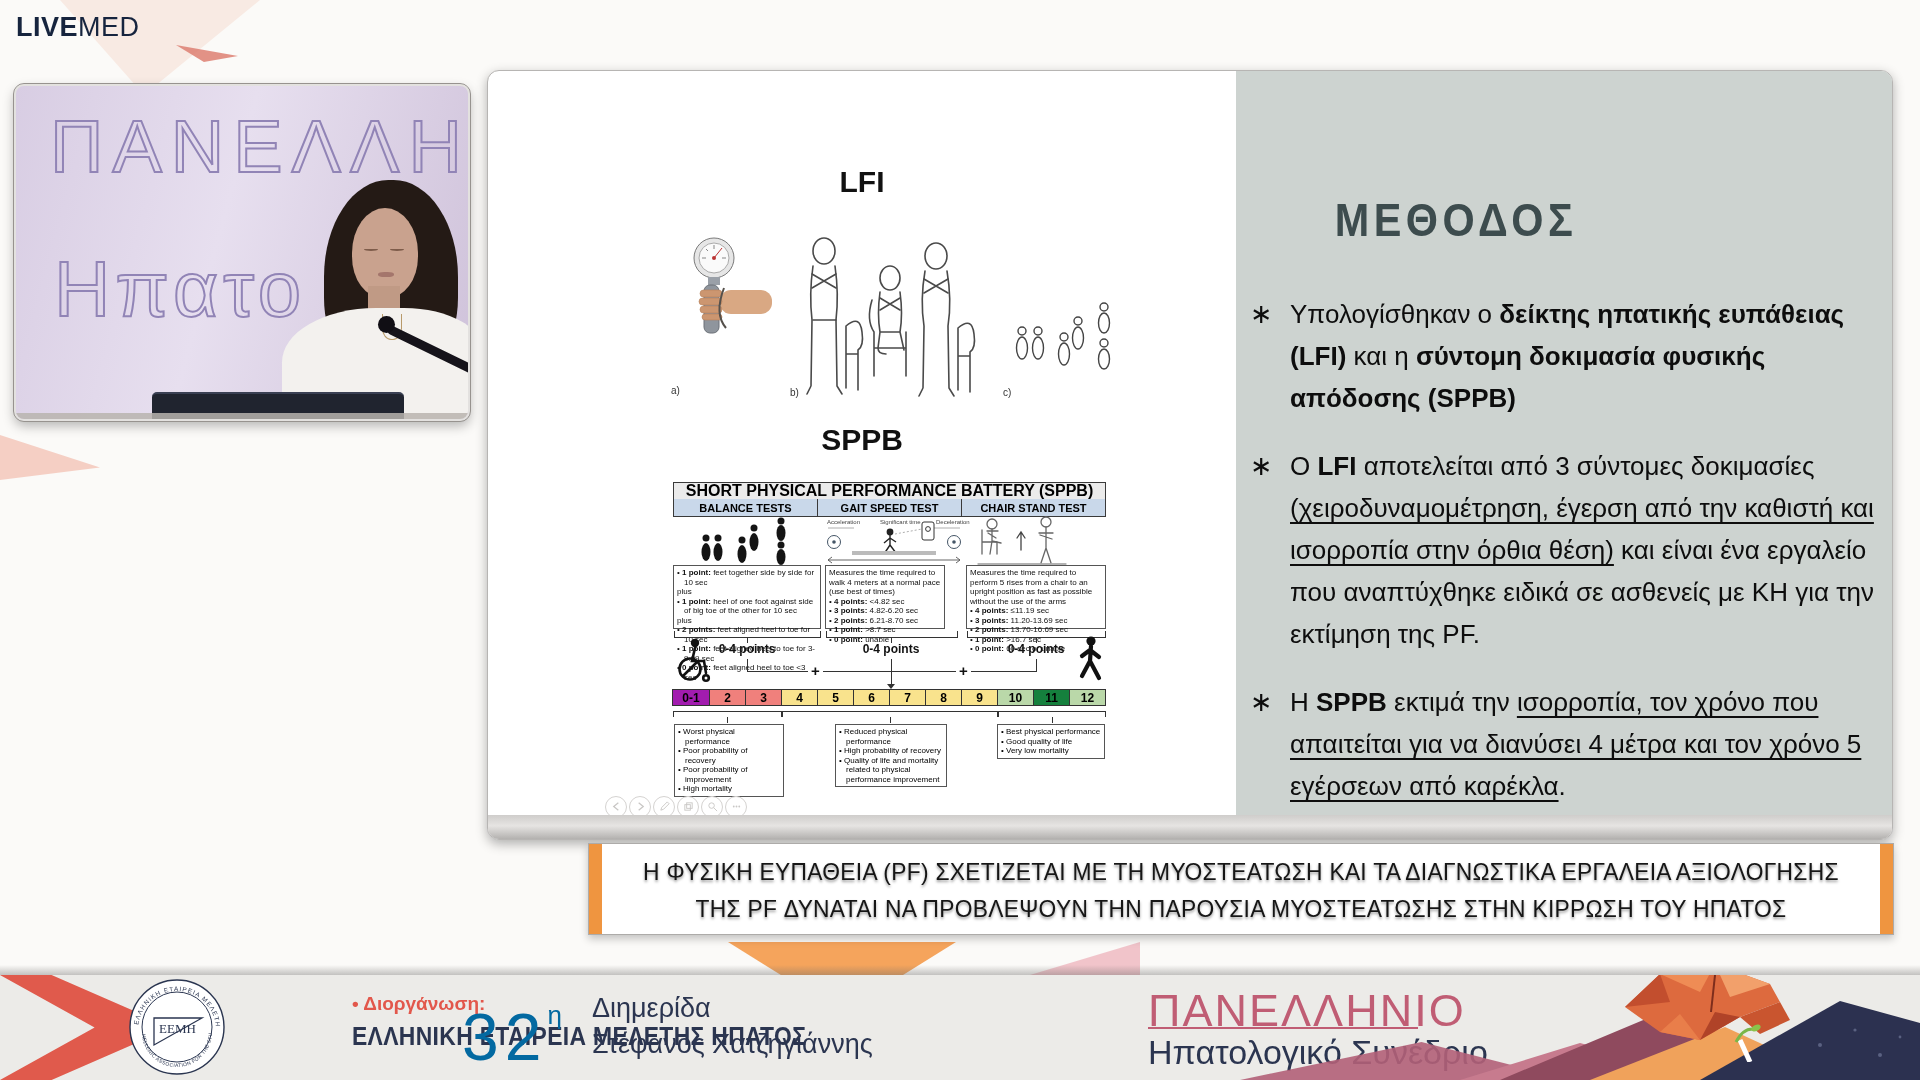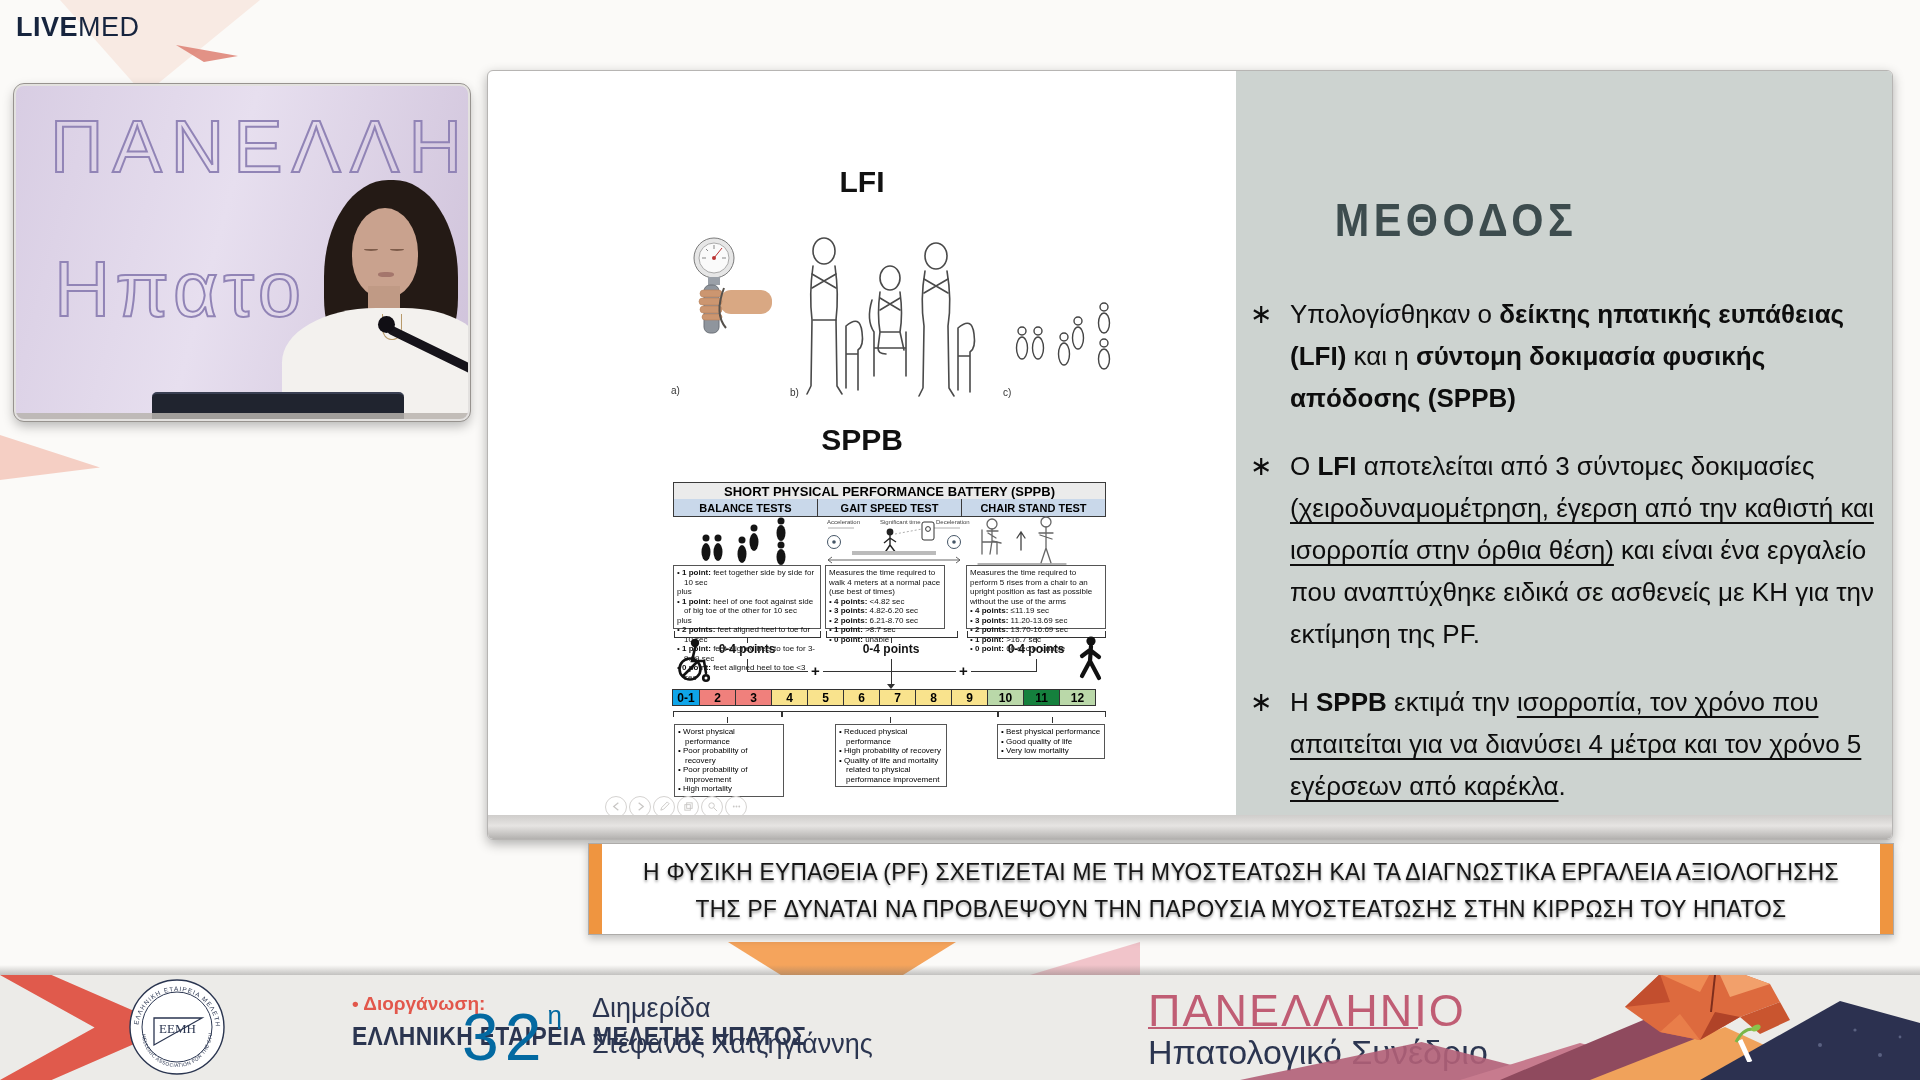--- a/index.html
+++ b/index.html
@@ -20,25 +20,25 @@
   .wall{color:transparent;-webkit-text-stroke:2px #9184b6;font-weight:400;white-space:nowrap}
   .shape{position:absolute}
 
   
   .namebar{left:20px;top:424px;width:543px;height:38px;background:#fff;border:2px solid #4c4c4c;
     box-shadow:0 3px 6px rgba(0,0,0,.25);display:flex;align-items:center;justify-content:center}
   .namebar .strip{position:absolute;top:0;bottom:0;width:11px;background:#ef9540}
   .namebar .nm{font-size:25px;font-weight:700;color:#111;text-shadow:0 1px 2px rgba(0,0,0,.35)}
 
   
-  .slide{left:487px;top:70px;width:1406px;height:770px;background:#fff;border:1px solid #b7b5b3;border-radius:6px;
+  .slide{left:487px;top:70px;width:1406px;height:770px;background:#fff;border:1px solid #b7b5b3;border-radius:12px;
     box-shadow:0 4px 12px rgba(0,0,0,.3);overflow:hidden}
   .slidetitle{font-weight:700;font-size:30px;color:#111;text-align:center;width:748px;left:0}
   .tinylabel{font-size:10px;color:#333}
-  .thead{left:185px;width:433px;height:18px;background:#ebebeb;border:1px solid #3a3a3a;font-size:13px;font-weight:700;
+  .thead{left:185px;width:433px;height:18px;background:#ebebeb;border:1px solid #3a3a3a;font-size:16px;font-weight:700;
     display:flex;align-items:center;justify-content:center}
   .tcols{left:185px;width:433px;height:18px;display:flex}
   .tcols div{background:#c9d8ea;border:1px solid #3a3a3a;border-top:none;margin-left:-1px;flex:1;
     font-size:11px;font-weight:700;display:flex;align-items:center;justify-content:center}
   .tcols div:first-child{margin-left:0}
   .detail-box{border:1px solid #555;background:#fff;font-size:8px;line-height:9.5px;color:#111;padding:2px 3px}
   .detail-box p{margin:0}
   .detail-box .li{padding-left:7px;text-indent:-7px}
   .brk{border:1px solid #333;border-top:none;height:7px}
   .brk2{border:1px solid #333;border-bottom:none;height:6px}
@@ -292,21 +292,21 @@
       <path d="M17,32 l7,-7 M17,32 l-7,7"></path>
       <circle cx="33" cy="41" r="2.8"></circle>
     </svg>
 
     <svg class="abs" style="left:586px;top:564px" width="32" height="48" viewBox="0 0 32 48" stroke="#111" stroke-width="4.2" stroke-linecap="round" fill="none">
       <circle cx="17" cy="6" r="4.6" fill="#111" stroke="none"></circle>
       <path d="M17,11 L16,26 M16,15 L25,22 M16,15 L8,21 M16,26 L25,43 M16,26 L8,41"></path>
     </svg>
 
     <div class="abs scale">
-        <div class="cell" style="width: 28px; background: #0ea5e9;">0-1</div>
+        <div class="cell" style="width: 38px; background: #a21caf;">0-1</div>
         <div class="cell" style="width: 37px; background: rgb(240, 128, 124);">2</div>
         <div class="cell" style="width: 37px; background: rgb(240, 128, 124);">3</div>
         <div class="cell" style="width: 37px; background: rgb(249, 227, 141);">4</div>
         <div class="cell" style="width: 37px; background: rgb(249, 227, 141);">5</div>
         <div class="cell" style="width: 37px; background: rgb(249, 227, 141);">6</div>
         <div class="cell" style="width: 37px; background: rgb(249, 227, 141);">7</div>
         <div class="cell" style="width: 37px; background: rgb(249, 227, 141);">8</div>
         <div class="cell" style="width: 37px; background: rgb(249, 227, 141);">9</div>
         <div class="cell" style="width: 37px; background: rgb(186, 216, 169);">10</div>
         <div class="cell" style="width: 37px; background: #15803d;">11</div>

